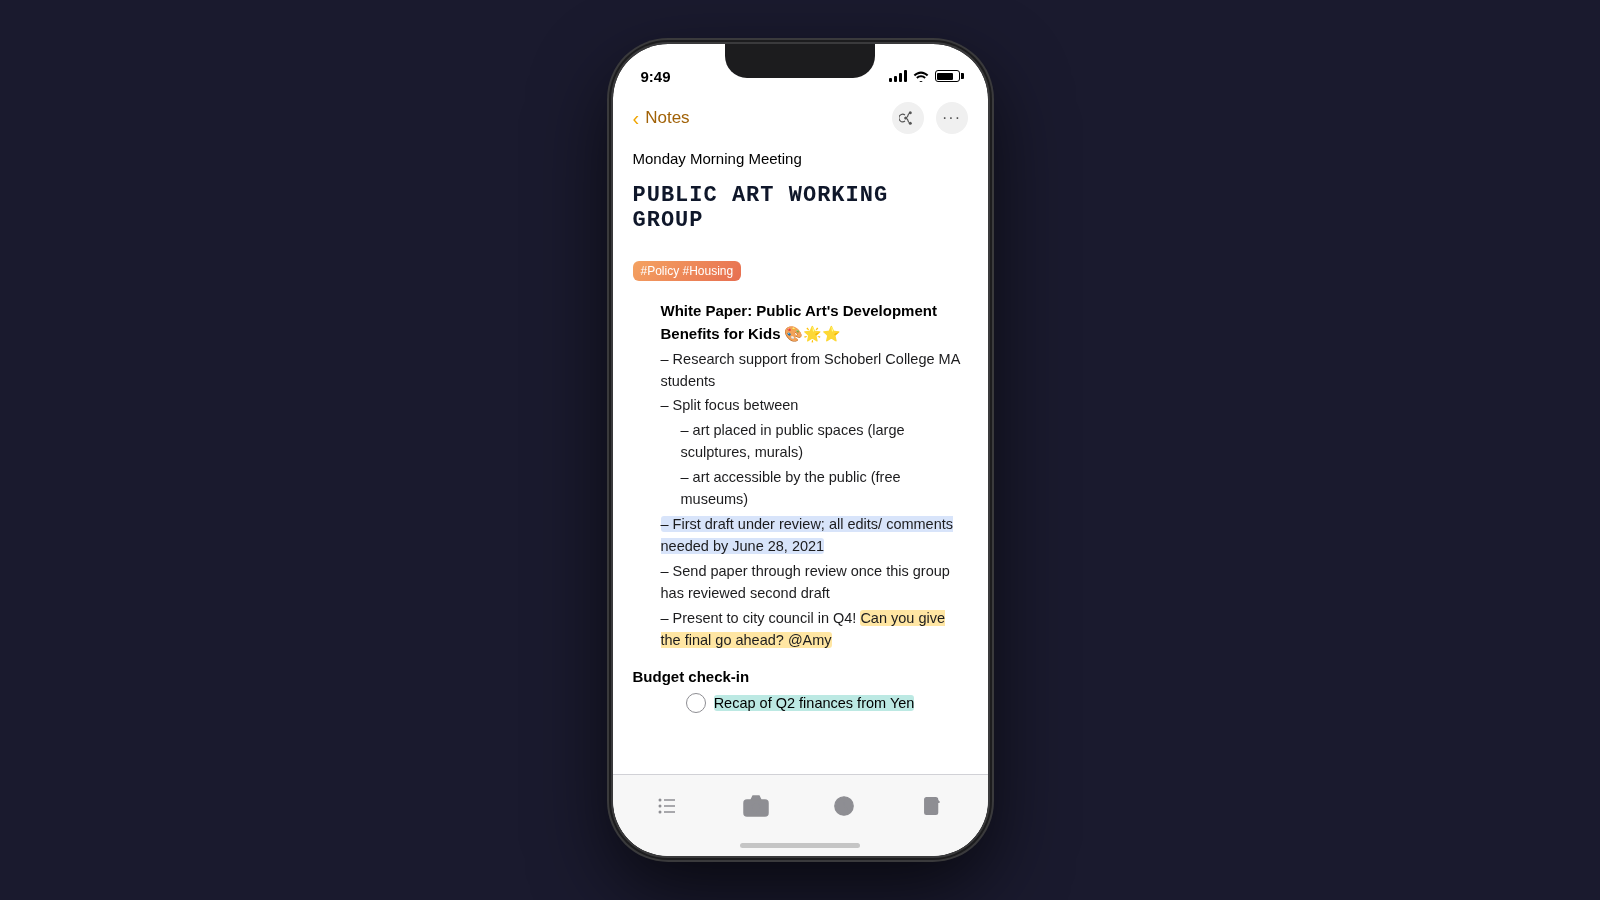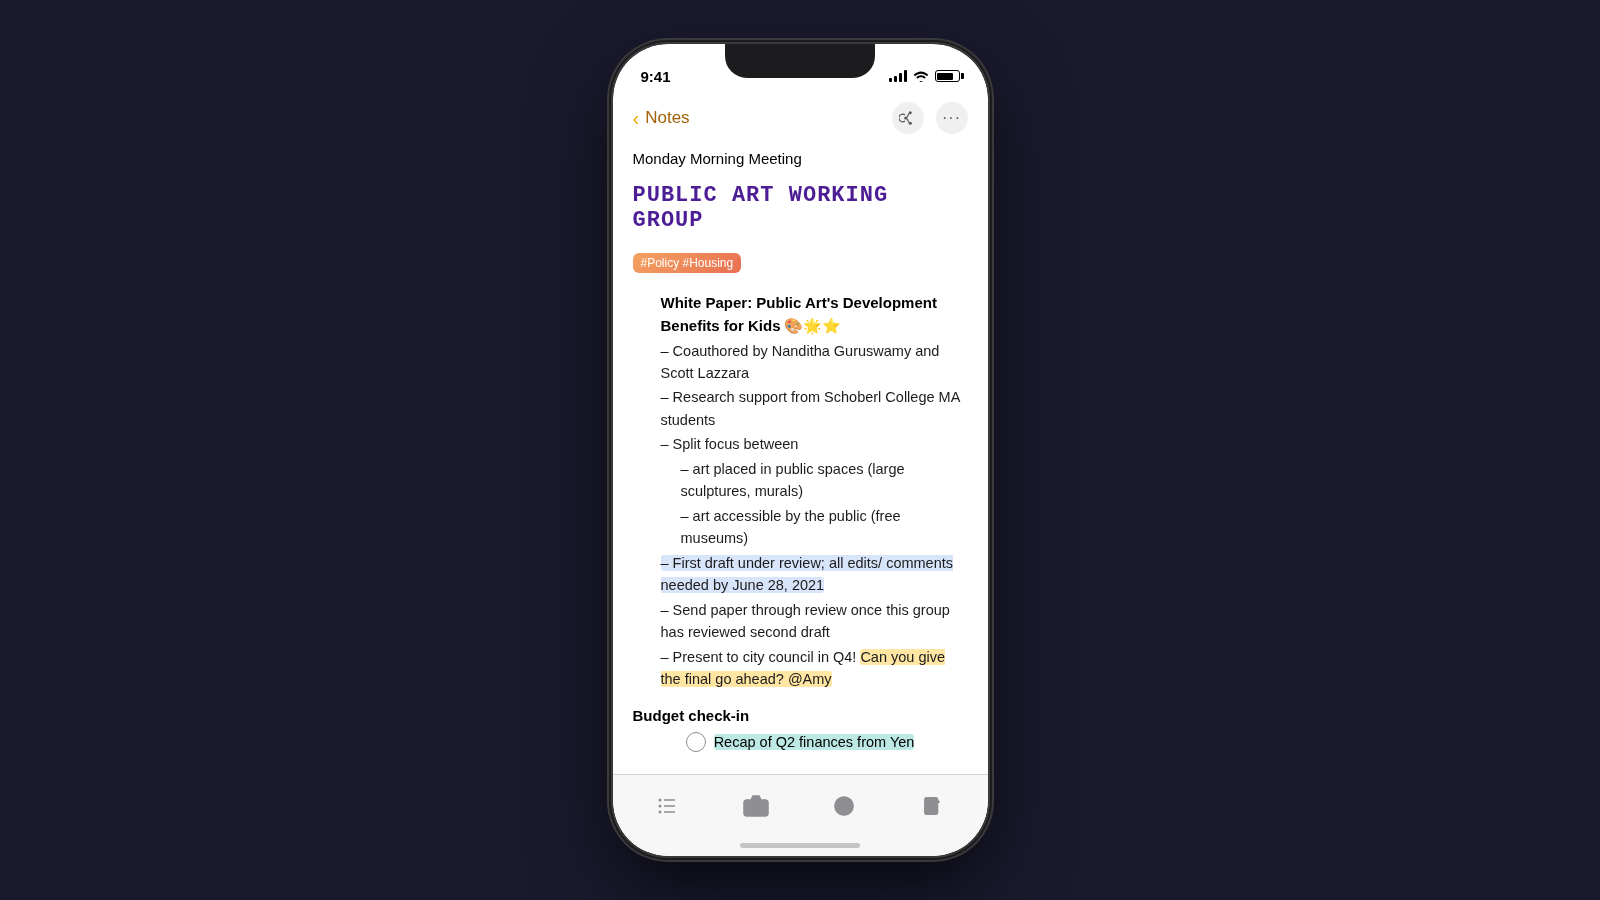--- a/index.html
+++ b/index.html
@@ -172,22 +172,22 @@
     .note-subtitle {
       font-size: 15px;
       font-weight: 400;
       color: #000;
       margin-bottom: 16px;
     }
 
     .note-title {
       font-size: 22px;
       font-weight: 900;
-      color: #4c1d95;
-      margin-bottom: 20px;
+      color: #0f172a;
+      margin-bottom: 28px;
       font-family: 'Courier New', monospace;
       letter-spacing: 1px;
       text-transform: uppercase;
     }
 
     .hashtag-highlight {
       background: linear-gradient(135deg, #f4a261, #e76f51);
       color: #fff;
       padding: 3px 8px;
       border-radius: 6px;
@@ -305,21 +305,21 @@
   </style>
 </head>
 <body>
 
 <div class="phone-outer">
 
   <div class="phone-screen">
     <div class="notch"></div>
 
     <div class="status-bar">
-      <span class="status-time">9:41</span>
+      <span class="status-time">9:49</span>
       <div class="status-icons">
         <div class="signal-bars">
           <div class="signal-bar" style="height:4px"></div>
           <div class="signal-bar" style="height:6px"></div>
           <div class="signal-bar" style="height:9px"></div>
           <div class="signal-bar" style="height:12px"></div>
         </div>
         <svg width="16" height="12" viewBox="0 0 24 18">
           <path d="M12 5.5C8.5 5.5 5.4 7 3.2 9.5L1 7.3C3.9 4.2 8 2.3 12 2.3s8.1 1.9 11 5l-2.2 2.2C18.6 7 15.5 5.5 12 5.5zm0 5.5c-2 0-3.7.8-5 2.1L4.8 11C6.7 8.9 9.2 7.7 12 7.7s5.3 1.2 7.2 3.3l-2.2 2.1C15.7 11.8 14 11 12 11zm0 5.5c-.9 0-1.8.4-2.4 1L12 20l2.4-2.5c-.6-.6-1.5-1-2.4-1z"></path>
         </svg>
@@ -355,21 +355,20 @@
     <div class="note-content">
 
       <p class="note-subtitle">Monday Morning Meeting</p>
 
       <div class="note-title">PUBLIC ART WORKING GROUP</div>
 
       <div class="hashtag-highlight">#Policy #Housing</div>
 
       <div class="note-body">
         <p class="section-title">White Paper: Public Art's Development Benefits for Kids 🎨🌟⭐</p>
-        <p>– Coauthored by Nanditha Guruswamy and Scott Lazzara</p>
         <p>– Research support from Schoberl College MA students</p>
         <p>– Split focus between</p>
         <p class="indent-1">– art placed in public spaces (large sculptures, murals)</p>
         <p class="indent-1">– art accessible by the public (free museums)</p>
         <p><span class="highlight-blue">– First draft under review; all edits/ comments needed by June 28, 2021</span></p>
         <p>– Send paper through review once this group has reviewed second draft</p>
         <p>– Present to city council in Q4! <span class="highlight-yellow">Can you give the final go ahead? @Amy</span></p>
       </div>
 
       <div class="budget-section">

